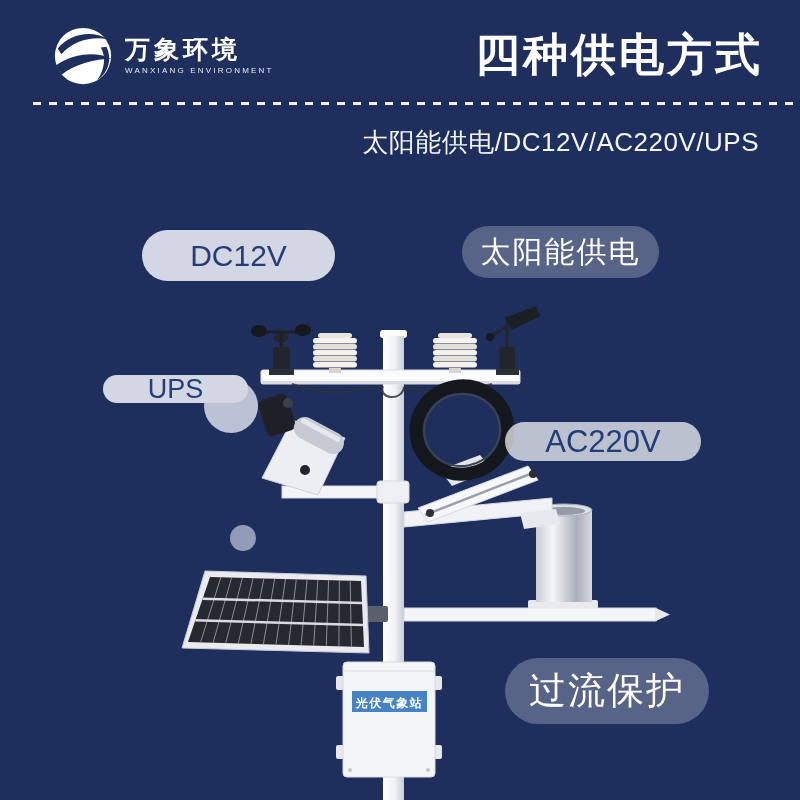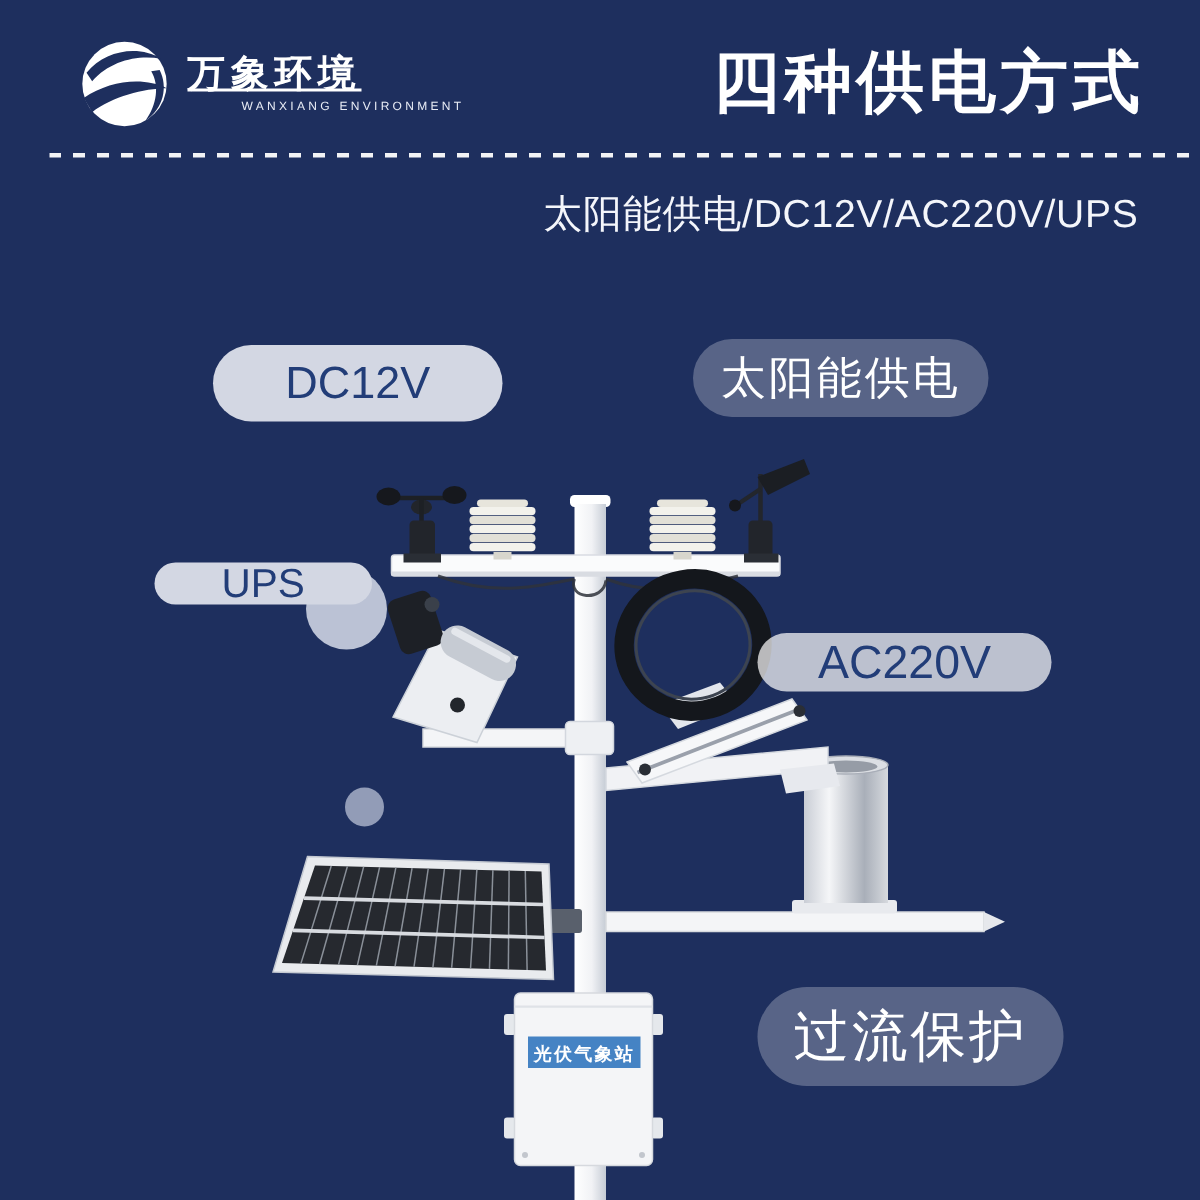--- a/index.html
+++ b/index.html
@@ -5,22 +5,22 @@
   html,body{margin:0;padding:0;}
   .canvas{
     position:relative; width:800px; height:800px; overflow:hidden;
     background:#1e2f5e;
     font-family:"Liberation Sans","DejaVu Sans",sans-serif;
     -webkit-font-smoothing:antialiased;
   }
   
   .logo{position:absolute; top:26px; left:53px; display:flex; align-items:center; gap:12px;}
   .logo svg{width:60px; height:60px; display:block;}
-  .brand-cn{color:#fff; font-size:25px; font-weight:bold; letter-spacing:4px; line-height:1;text-decoration:underline;}
-  .brand-en{color:#e8ecf5; font-size:8px; letter-spacing:2.2px; margin-top:5px; line-height:1;margin-left:36px;}
+  .brand-cn{color:#fff; font-size:25px; font-weight:bold; letter-spacing:4px; line-height:1;}
+  .brand-en{color:#e8ecf5; font-size:8px; letter-spacing:2.2px; margin-top:5px; line-height:1;}
   .page-title{
     position:absolute; top:30px; right:37px;
     color:#fff; font-size:45px; font-weight:bold; letter-spacing:3px; line-height:1.1;
   }
   .dash-line{
     position:absolute; top:102px; left:33px; width:763px; height:3px;
     background:repeating-linear-gradient(90deg,#fdfdfd 0 8px, transparent 8px 16px);
     opacity:.95;
   }
   .subtitle{

